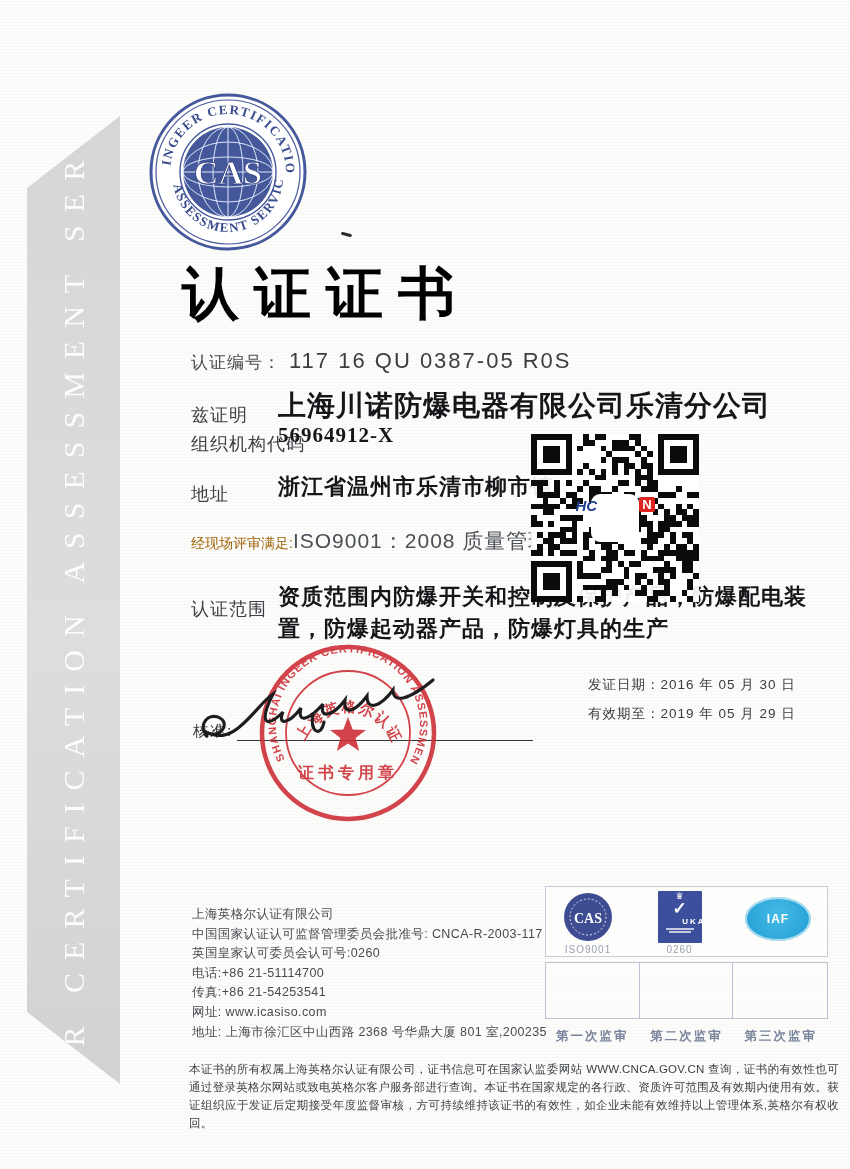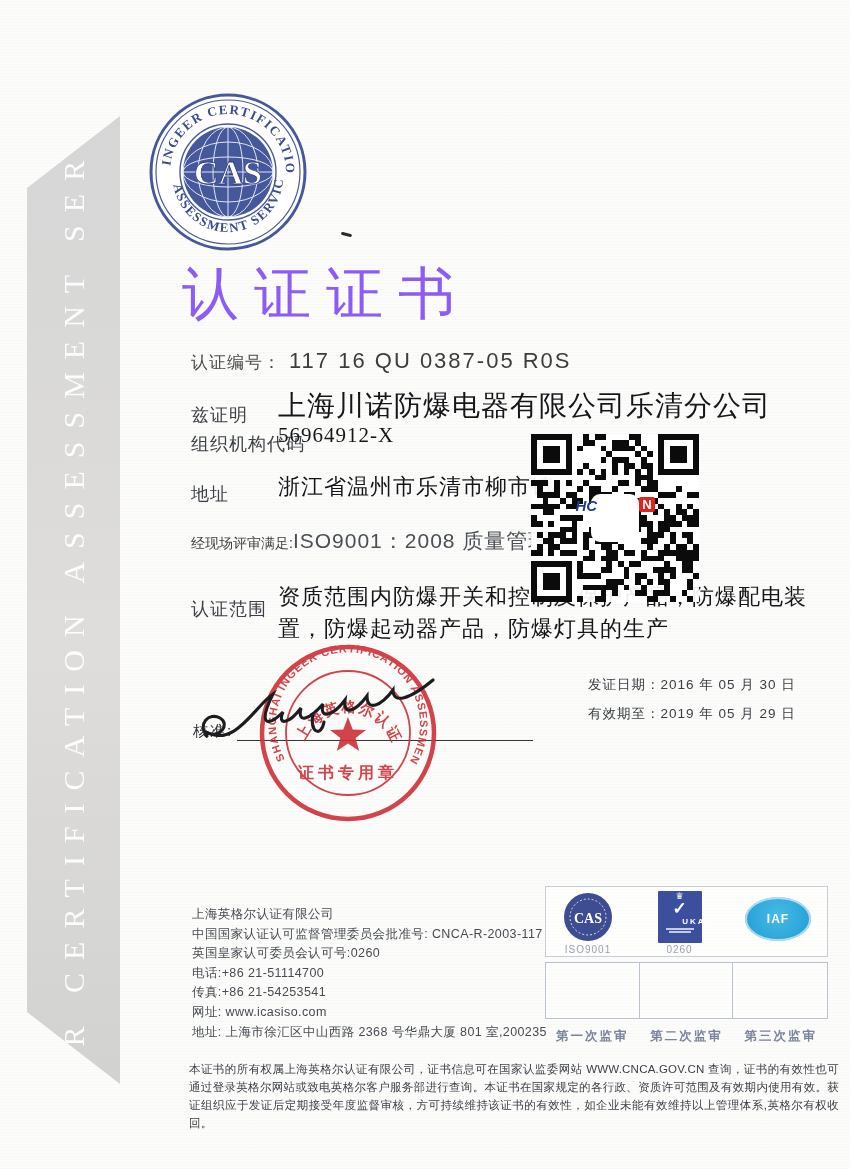--- a/index.html
+++ b/index.html
@@ -13,33 +13,33 @@
         clip-path:polygon(0 72px,100% 0,100% 100%,0 calc(100% - 72px));}
   .side-band .vtext{position:absolute;left:50%;top:50%;transform:translate(-50%,-50%) rotate(180deg);
         writing-mode:vertical-rl;font-family:"Liberation Serif",serif;font-size:30px;
         letter-spacing:13px;color:rgba(255,255,255,.92);white-space:nowrap;}
   
   .top-logo{position:absolute;left:147px;top:91px;width:162px;height:162px;}
   
   .artifact{position:absolute;left:341px;top:233px;width:11px;height:3px;background:#2a2a2a;
         transform:rotate(14deg);border-radius:2px;}
   
-  .title{position:absolute;left:182px;top:256px;font-size:57px;font-weight:400;
-        letter-spacing:15px;color:#8b5cf6;font-family:"Liberation Sans",sans-serif;}
+  .title{position:absolute;left:182px;top:256px;font-size:57px;font-weight:700;
+        letter-spacing:15px;color:#000000;font-family:"Liberation Sans",sans-serif;}
   
   .cert-row{position:absolute;left:191px;top:348px;font-size:17px;color:#4a4a4a;letter-spacing:1px;}
   .cert-row .val{font-size:22px;color:#3d3d3d;letter-spacing:2px;margin-left:8px;}
   
   .flabel{position:absolute;font-size:18px;color:#3d4147;letter-spacing:1px;}
-  .serifcjk{font-family:"Liberation Serif","DejaVu Serif",serif;font-weight:400;color:#15161a;}
+  .serifcjk{font-family:"Liberation Serif","DejaVu Serif",serif;font-weight:700;color:#15161a;}
   .company{position:absolute;left:278px;top:387px;font-size:28px;letter-spacing:1px;}
   .orgcode{position:absolute;left:278px;top:423px;font-size:21px;letter-spacing:1px;}
   .addr{position:absolute;left:278px;top:472px;font-size:22px;letter-spacing:1px;}
   .std-row{position:absolute;left:191px;top:527px;}
-  .std-row .lab{font-size:14px;color:#404040;}
+  .std-row .lab{font-size:14px;color:#a16207;}
   .std-row .val{font-size:21px;color:#4b4f56;letter-spacing:1px;}
   .scope-val{position:absolute;left:278px;top:581px;width:562px;font-size:22px;
         line-height:32px;letter-spacing:1px;}
   
   .qr{position:absolute;left:531px;top:434px;width:168px;height:168px;
         background:rgba(255,255,255,.92);z-index:6;}
   .qr svg{display:block;}
   .qr .qr-logo{position:absolute;left:50%;top:50%;transform:translate(-50%,-50%);
         width:42px;height:42px;background:#fff;border-radius:6px;box-shadow:0 0 0 3px #fff;
         display:flex;align-items:flex-start;justify-content:center;font-weight:900;

